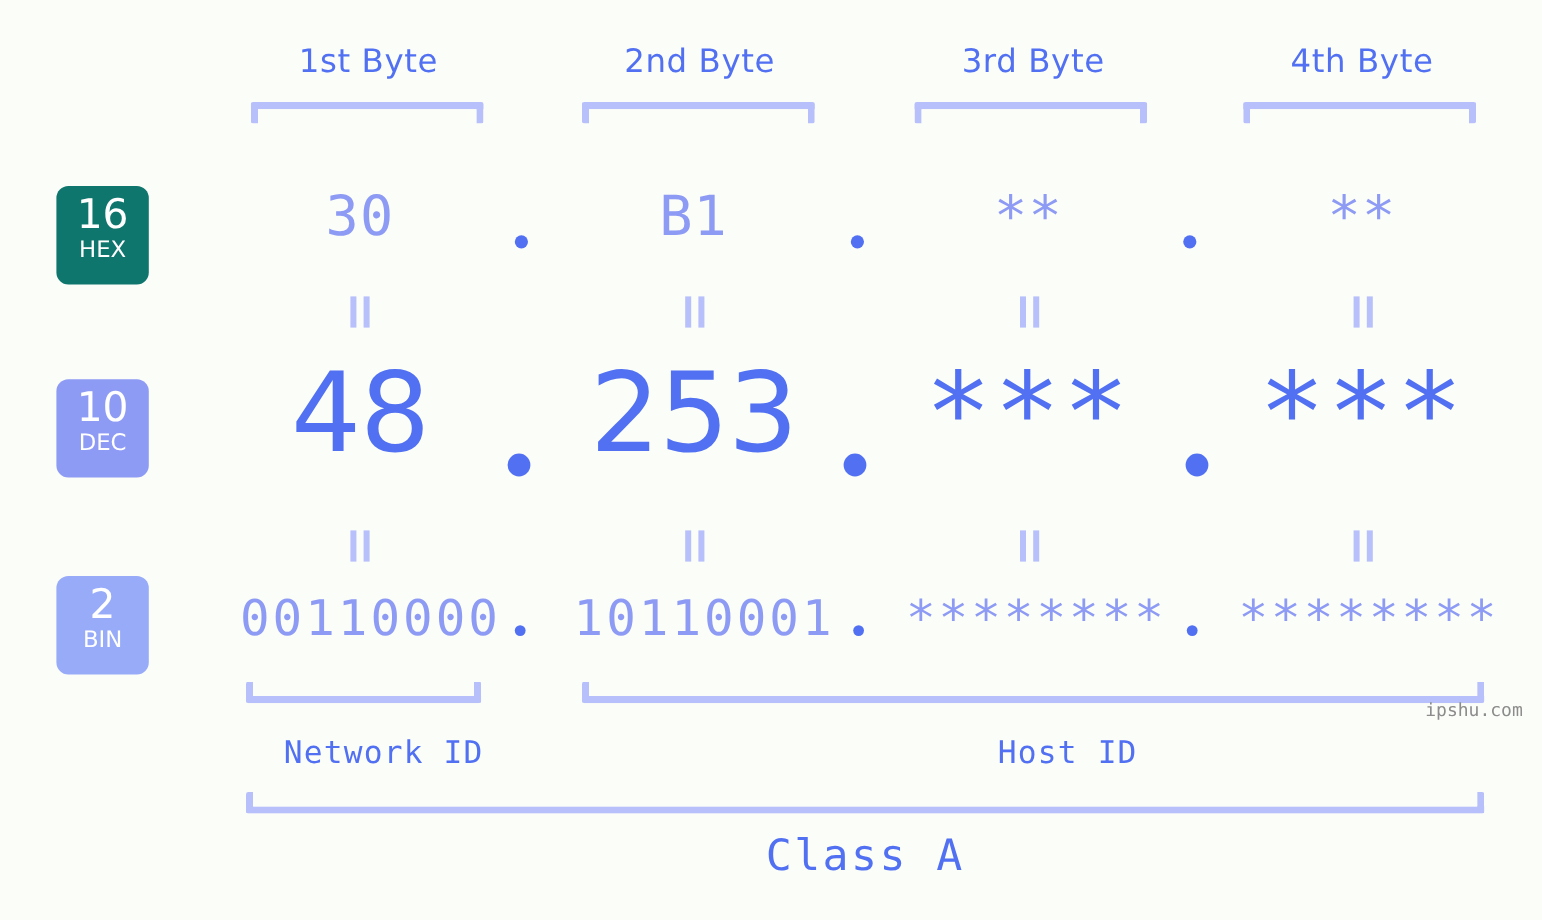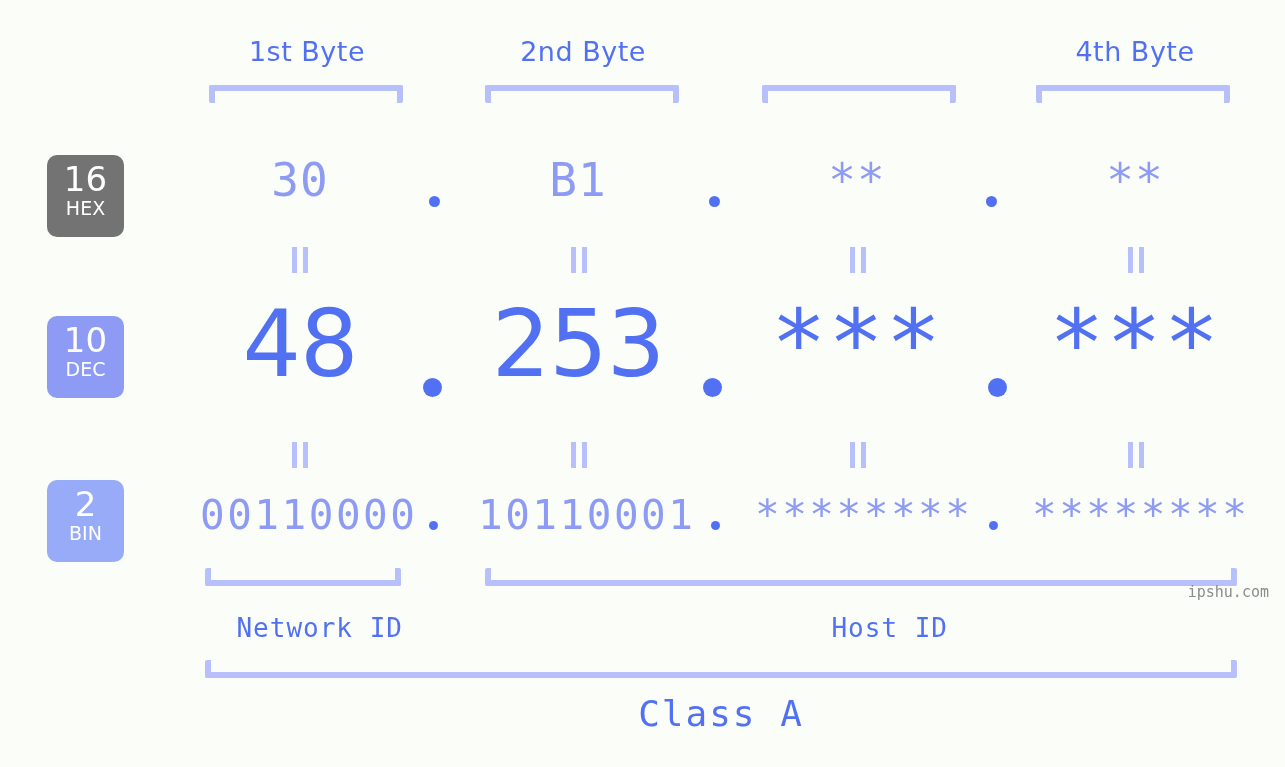--- a/index.html
+++ b/index.html
@@ -76,21 +76,21 @@
     font-weight: 400;
   }
   .badge .name {
     display: block;
     font-size: 19px;
     line-height: 22px;
     font-family: "DejaVu Sans", sans-serif;
     font-weight: 400;
   }
 
-  #badge-hex { top: 155px; height: 82px; background: #737373; }
+  #badge-hex { top: 155px; height: 82px; background: #0f766e; }
   #badge-dec { top: 316px; height: 82px; background: #8e9bf4; }
   #badge-bin { top: 480px; height: 82px; background: #97abf8; }
 
   
   .cell {
     position: absolute;
     text-align: center;
     white-space: nowrap;
     font-family: "DejaVu Sans Mono", monospace;
   }
@@ -195,20 +195,21 @@
     white-space: nowrap;
   }
 </style>
 </head>
 <body>
 
 <div id="stage">
 
   <div class="byte-header" style="left:207px;width:200px;">1st Byte</div>
   <div class="byte-header" style="left:483px;width:200px;">2nd Byte</div>
+  <div class="byte-header" style="left:761px;width:200px;">3rd Byte</div>
   <div class="byte-header" style="left:1035px;width:200px;text-align:center;">4th Byte</div>
 
   <div class="bracket-top" style="left:209px;width:194px;top:85px;"></div>
   <div class="bracket-top" style="left:485px;width:194px;top:85px;"></div>
   <div class="bracket-top" style="left:762px;width:194px;top:85px;"></div>
   <div class="bracket-top" style="left:1036px;width:194px;top:85px;"></div>
 
   <div class="badge" id="badge-hex">
     <span class="num">16</span>
     <span class="name">HEX</span>

